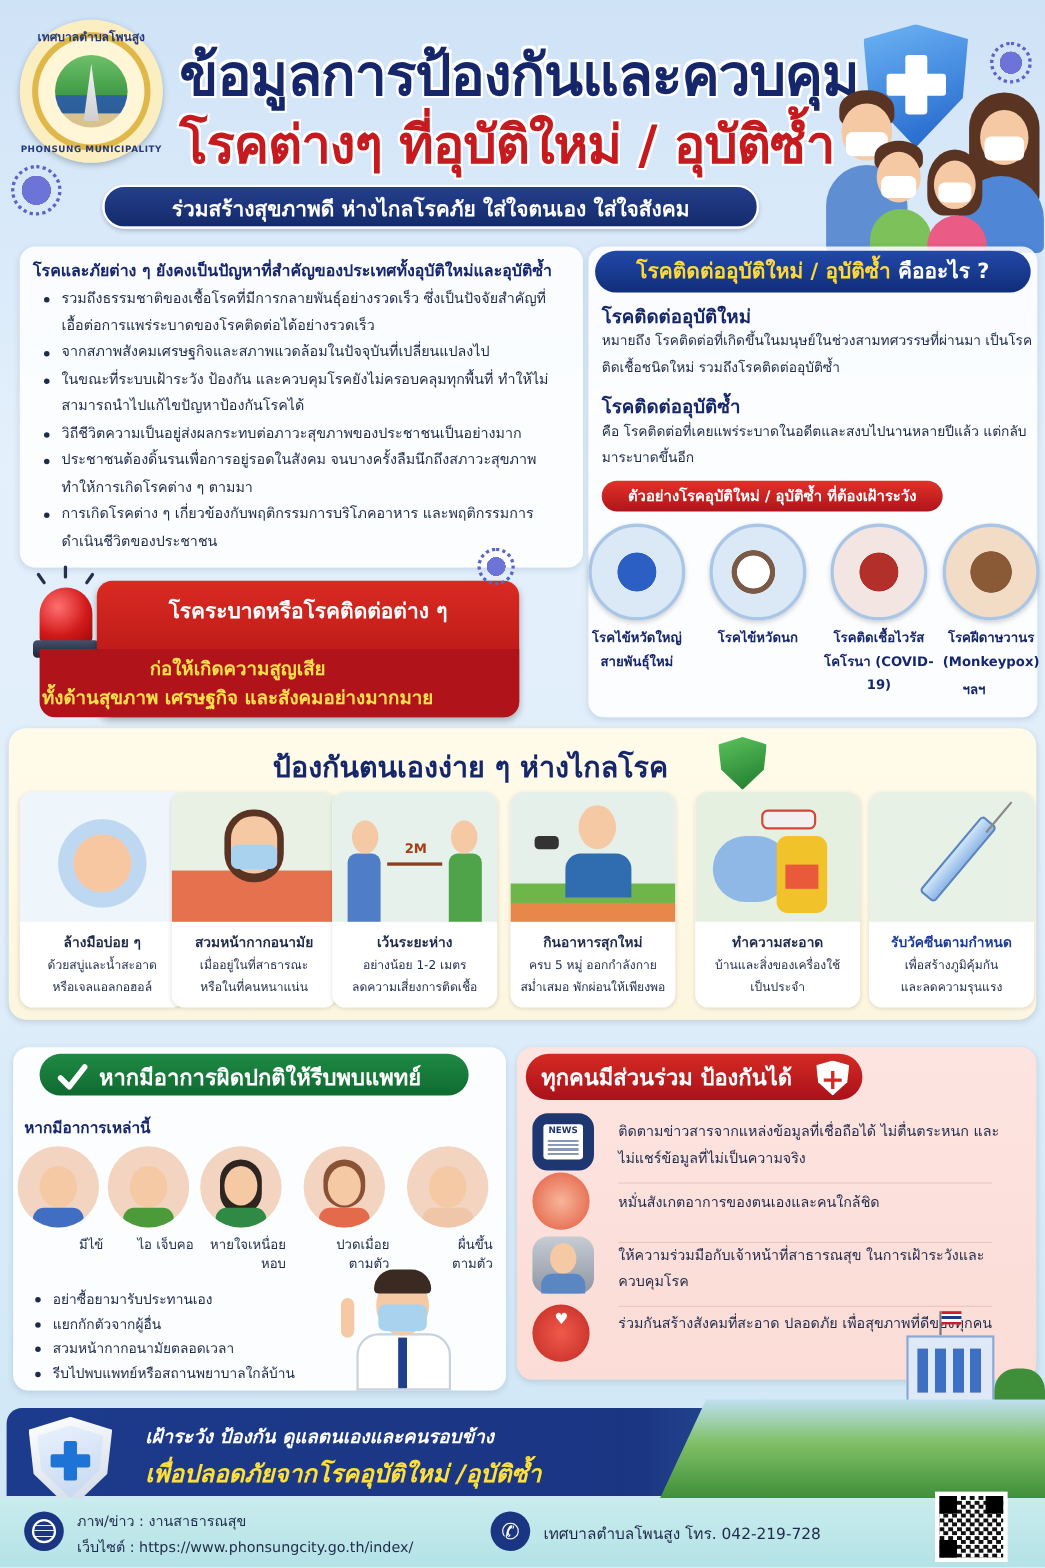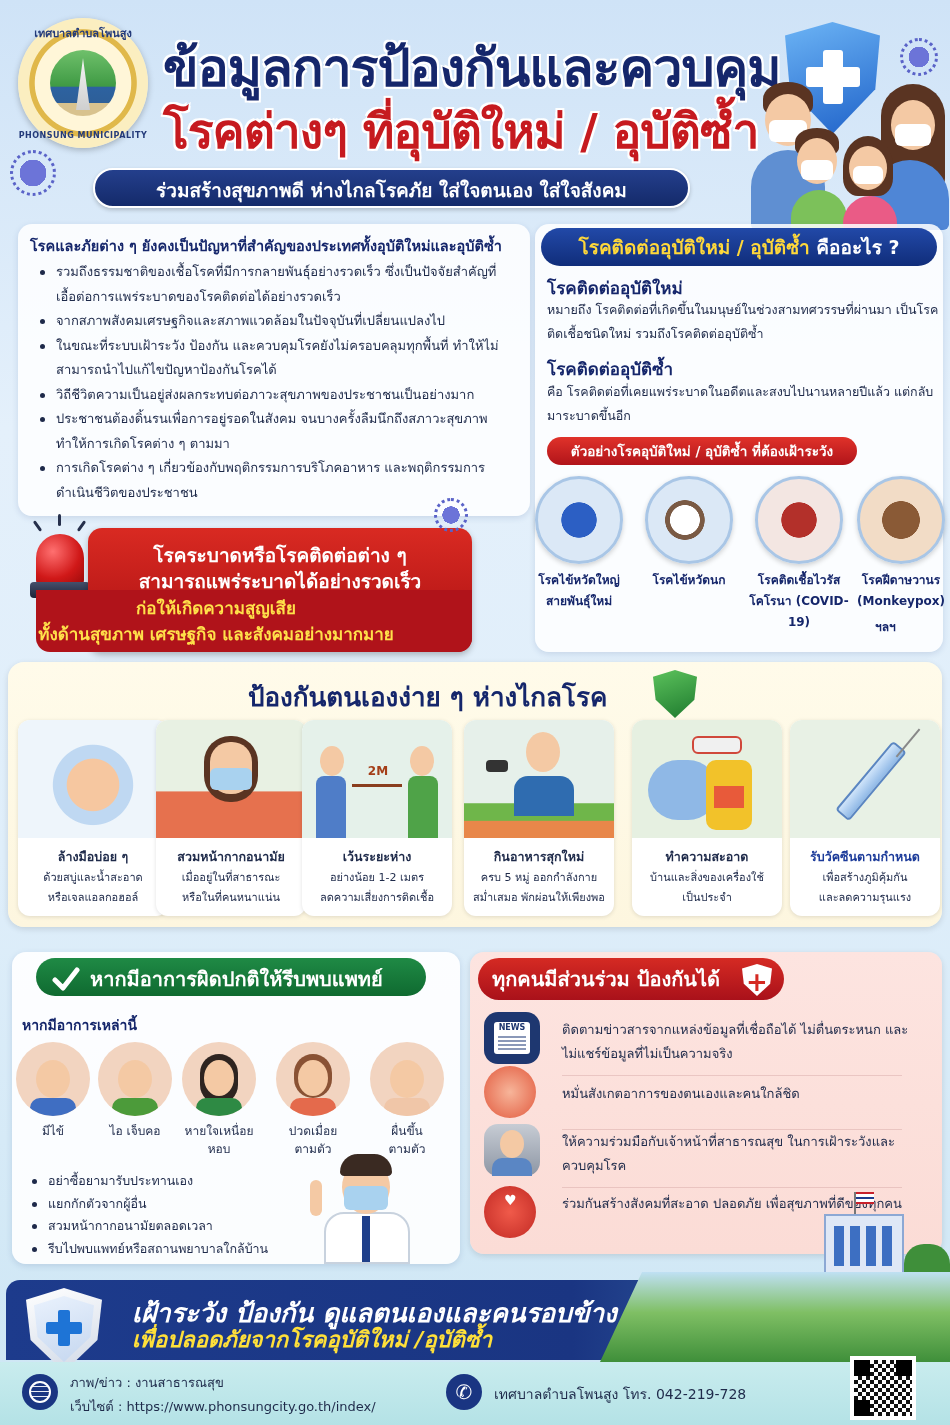--- a/index.html
+++ b/index.html
@@ -160,21 +160,21 @@
     }
     .green-pill {
       position: absolute; left: 24px; top: 6px; width: 390px; height: 38px; border-radius: 21px;
       background: linear-gradient(180deg, #1f8a45, #0f6a30); color: #fff; font-size: 20px; font-weight: bold;
       line-height: 42px; padding-left: 54px; white-space: nowrap;
     }
     .check-icon { position: absolute; left: 16px; top: 7px; width: 28px; height: 28px; }
     .symptom-sub { position: absolute; left: 10px; top: 62px; font-size: 14px; font-weight: bold; color: #15266b; }
     .symptom { position: absolute; top: 90px; width: 82px; text-align: center; }
     .sym-circle { width: 74px; height: 74px; border-radius: 50%; margin: 0 auto; background: #f2d4c0; position: relative; overflow: hidden; }
-    .sym-label { font-size: 12px; color: #1e2a4a; line-height: 18px; margin-top: 6px; }
+    .sym-label { font-size: 12px; color: #1e2a4a; line-height: 18px; margin-top: 6px; text-align: right; }
     .advice { position: absolute; left: 18px; top: 218px; list-style: none; }
     .advice li { position: relative; padding-left: 18px; font-size: 12.5px; color: #1e2a4a; line-height: 22.5px; }
     .advice li::before { content: ""; position: absolute; left: 2px; top: 9px; width: 5px; height: 5px; border-radius: 50%; background: #1e2a4a; }
     .doctor { position: absolute; left: 290px; top: 200px; width: 120px; height: 112px; }
 
     
     .all-card {
       left: 470px; top: 952px; width: 472px; height: 302px; border-radius: 14px;
       background: linear-gradient(180deg, #fde4e0, #fbdcd6); box-shadow: 0 2px 6px rgba(0,0,0,.12);
     }
@@ -210,21 +210,21 @@
       background: linear-gradient(160deg, #ffffff, #cfd8e6);
       clip-path: polygon(50% 0, 100% 14%, 94% 62%, 50% 100%, 6% 62%, 0 14%);
     }
     .banner-shield .inner {
       position: absolute; left: 8px; top: 8px; width: 60px; height: 66px;
       background: linear-gradient(160deg, #eaf2fd, #c4d6ef);
       clip-path: polygon(50% 0, 100% 14%, 94% 62%, 50% 100%, 6% 62%, 0 14%);
     }
     .banner-shield .cv { position: absolute; left: 32px; top: 22px; width: 12px; height: 36px; background: #1e74d6; border-radius: 2px; }
     .banner-shield .ch { position: absolute; left: 20px; top: 34px; width: 36px; height: 12px; background: #1e74d6; border-radius: 2px; }
-    .banner-l1 { left: 132px; top: 1292px; font-size: 26px; font-weight: bold; font-style: italic; color: #fff; white-space: nowrap; text-align: center; }
+    .banner-l1 { left: 132px; top: 1292px; font-size: 17px; font-weight: bold; font-style: italic; color: #fff; white-space: nowrap; text-align: center; }
     .banner-l2 { left: 132px; top: 1322px; font-size: 22px; font-weight: bold; font-style: italic; color: #ffe03a; white-space: nowrap; }
 
     .footer { left: 0; top: 1362px; width: 950px; height: 63px; background: linear-gradient(180deg, #c9ecee, #b4e2e6); }
     .globe {
       left: 22px; top: 1374px; width: 36px; height: 36px; border-radius: 50%; background: #1a3582;
     }
     .globe::after {
       content: ""; position: absolute; left: 7px; top: 7px; width: 18px; height: 18px; border-radius: 50%;
       border: 2px solid #fff; background: repeating-linear-gradient(0deg, transparent 0 4px, rgba(255,255,255,.9) 4px 5px);
     }
@@ -308,21 +308,20 @@
 
 <div class="abs siren">
   <div class="siren-ray" style="left:28px;top:-6px;"></div>
   <div class="siren-ray" style="left:6px;top:0;transform:rotate(-35deg);"></div>
   <div class="siren-ray" style="left:50px;top:0;transform:rotate(35deg);"></div>
   <div class="siren-dome"></div>
   <div class="siren-base"></div>
 </div>
 <div class="abs alert-box">
   <div class="alert-l1">โรคระบาดหรือโรคติดต่อต่าง ๆ</div>
-  <div class="alert-l2">สามารถแพร่ระบาดได้อย่างรวดเร็ว</div>
 </div>
 <div class="abs alert-wide">
   <div class="alert-l3">ก่อให้เกิดความสูญเสีย</div>
   <div class="alert-l4">ทั้งด้านสุขภาพ เศรษฐกิจ และสังคมอย่างมากมาย</div>
 </div>
 <div class="abs virus" style="left:440px;top:504px;width:22px;height:22px;"></div>
 
 <div class="abs what-card">
   <div class="what-title">
     <span class="y">โรคติดต่ออุบัติใหม่ / อุบัติซ้ำ</span><span class="w"> คืออะไร ?</span>

